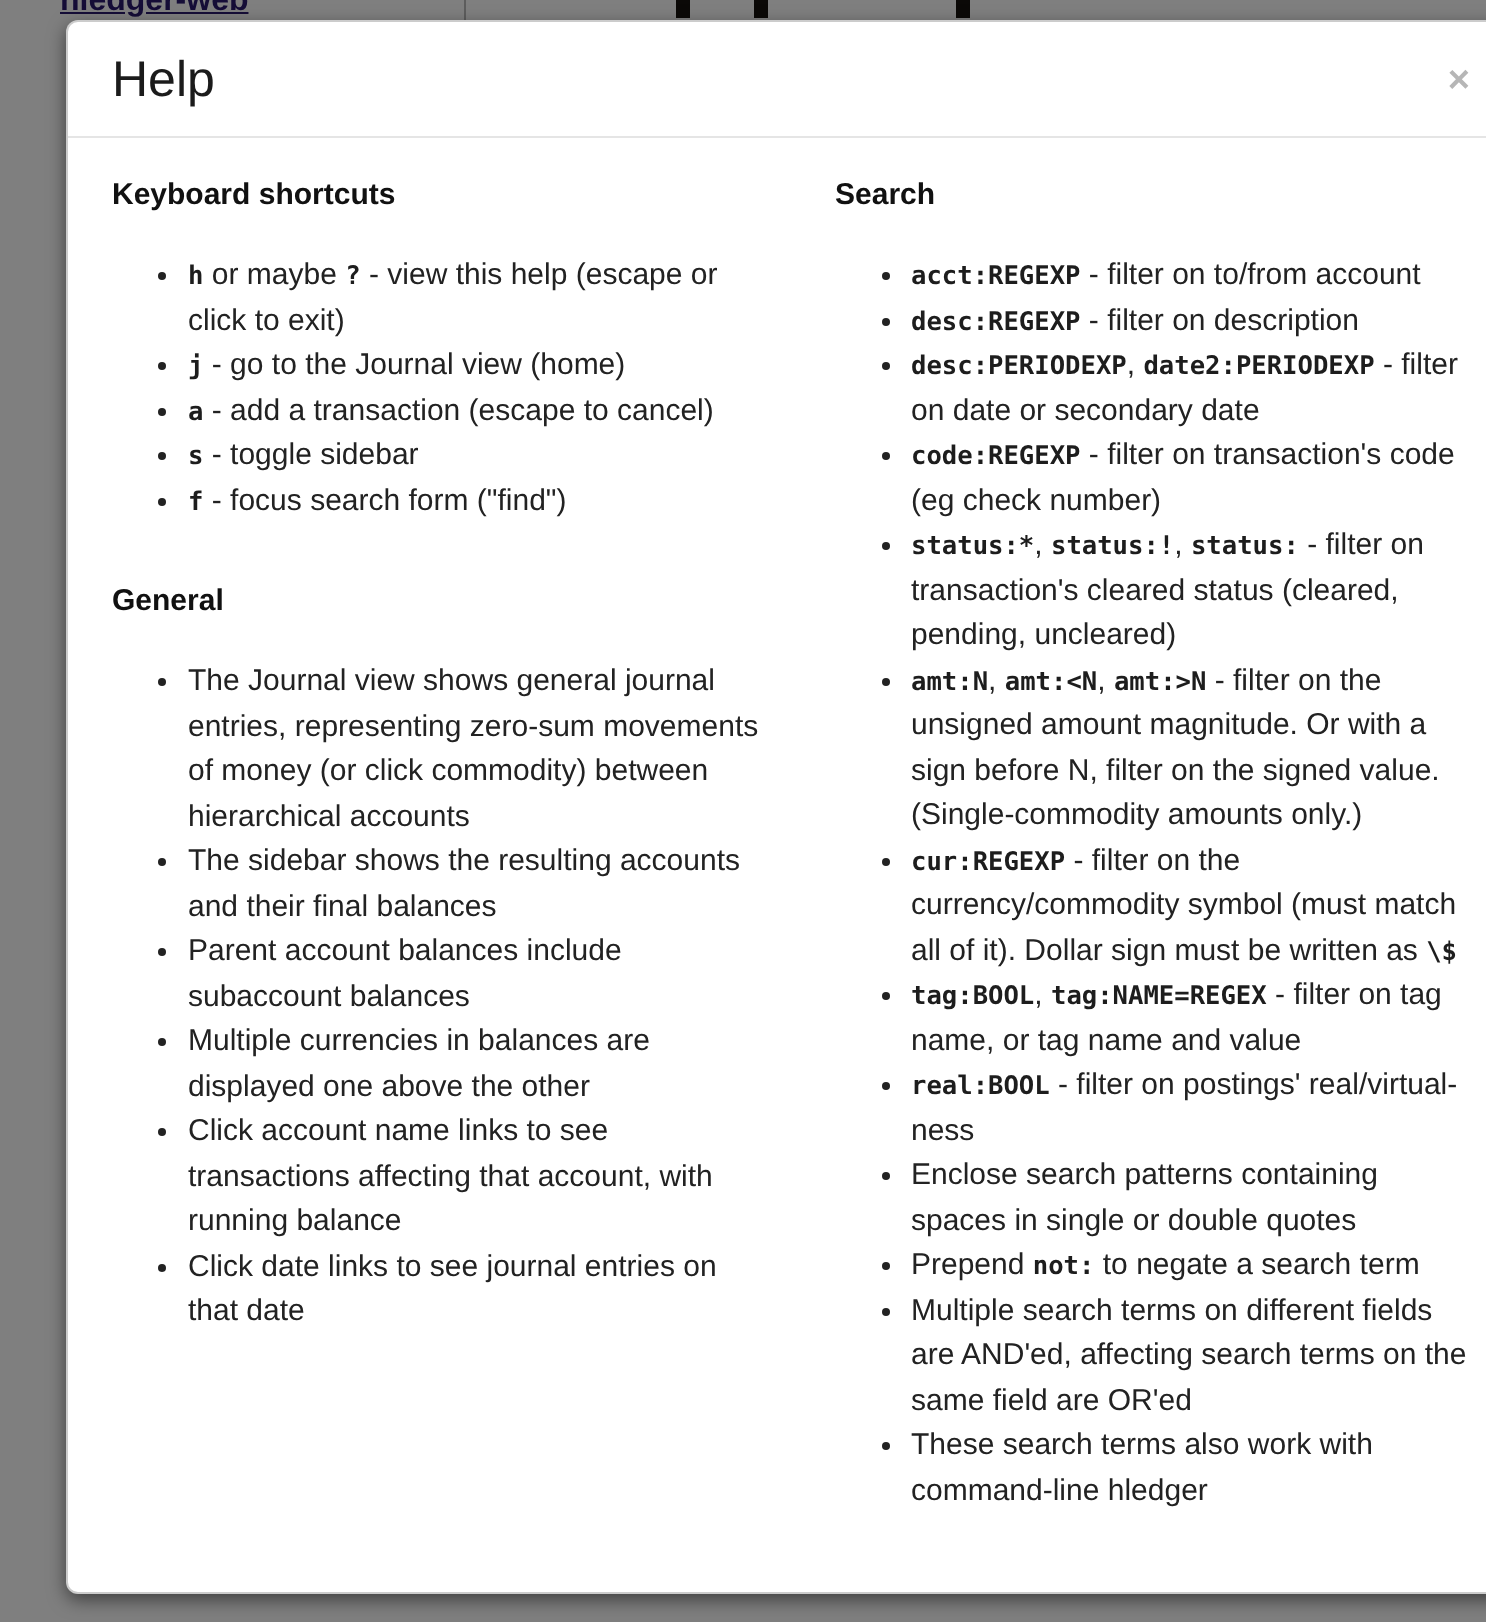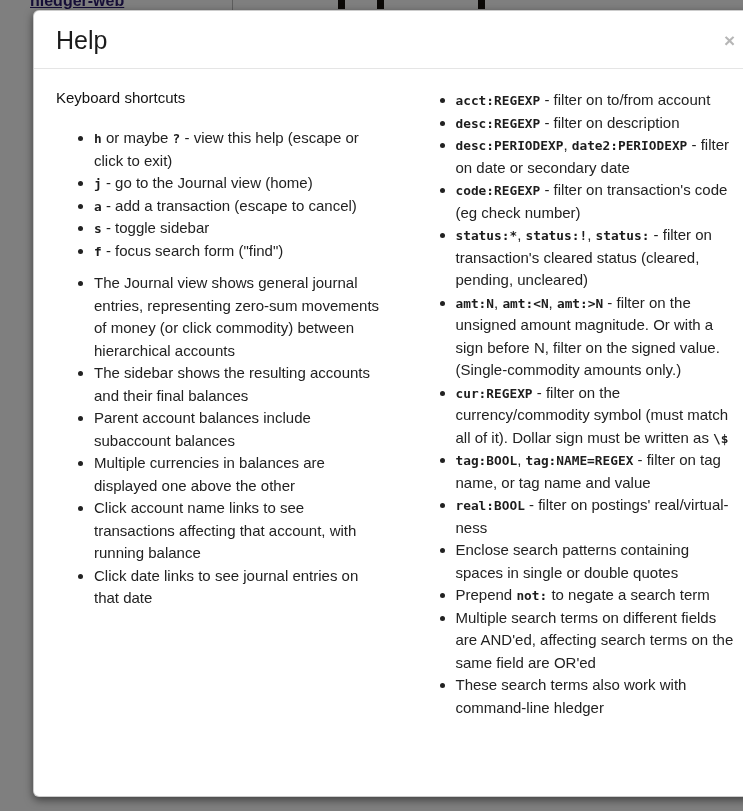--- a/index.html
+++ b/index.html
@@ -76,21 +76,21 @@
     height: 728px;
     overflow: hidden;
   }
   .help-col { width: 50%; }
   .help-col.left  { padding: 0 14px 0 22px; }
   .help-col.right { padding: 0 20px 0 23px; }
 
   .help-section h4 {
     margin: 0 0 21px 0;
     font-size: 15px;
-    font-weight: normal;
+    font-weight: bold;
     color: #111111;
   }
   .help-section + .help-section h4 { margin-top: 30px; }
   .help-section ul {
     margin: 0 0 10px 0;
     padding-left: 38px;
     list-style: disc outside;
   }
   .help-section li {
     font-size: 15px;
@@ -131,32 +131,34 @@
         <h4>Keyboard shortcuts</h4>
         <ul>
             <li><code>h</code> or maybe <code>?</code> - view this help (escape or click to exit)</li>
             <li><code>j</code> - go to the Journal view (home)</li>
             <li><code>a</code> - add a transaction (escape to cancel)</li>
             <li><code>s</code> - toggle sidebar</li>
             <li><code>f</code> - focus search form ("find")</li>
           </ul>
       </div>
       <div class="help-section">
+        <h4>General</h4>
         <ul>
             <li>The Journal view shows general journal entries, representing zero-sum movements of money (or click commodity) between hierarchical accounts</li>
             <li>The sidebar shows the resulting accounts and their final balances</li>
             <li>Parent account balances include subaccount balances</li>
             <li>Multiple currencies in balances are displayed one above the other</li>
             <li>Click account name links to see transactions affecting that account, with running balance</li>
             <li>Click date links to see journal entries on that date</li>
           </ul>
       </div>
     </div>
     <div class="help-col right">
       <div class="help-section">
+        <h4>Search</h4>
         <ul>
             <li><code>acct:REGEXP</code> - filter on to/from account</li>
             <li><code>desc:REGEXP</code> - filter on description</li>
             <li><code>desc:PERIODEXP</code>, <code>date2:PERIODEXP</code> - filter on date or secondary date</li>
             <li><code>code:REGEXP</code> - filter on transaction's code (eg check number)</li>
             <li><code>status:*</code>, <code>status:!</code>, <code>status:</code> - filter on transaction's cleared status (cleared, pending, uncleared)</li>
             <li><code>amt:N</code>, <code>amt:&lt;N</code>, <code>amt:&gt;N</code> - filter on the unsigned amount magnitude. Or with a sign before N, filter on the signed value. (Single-commodity amounts only.)</li>
             <li><code>cur:REGEXP</code> - filter on the currency/commodity symbol (must match all of it). Dollar sign must be written as <code>\$</code></li>
             <li><code>tag:BOOL</code>, <code>tag:NAME=REGEX</code> - filter on tag name, or tag name and value</li>
             <li><code>real:BOOL</code> - filter on postings' real/virtual-ness</li>

